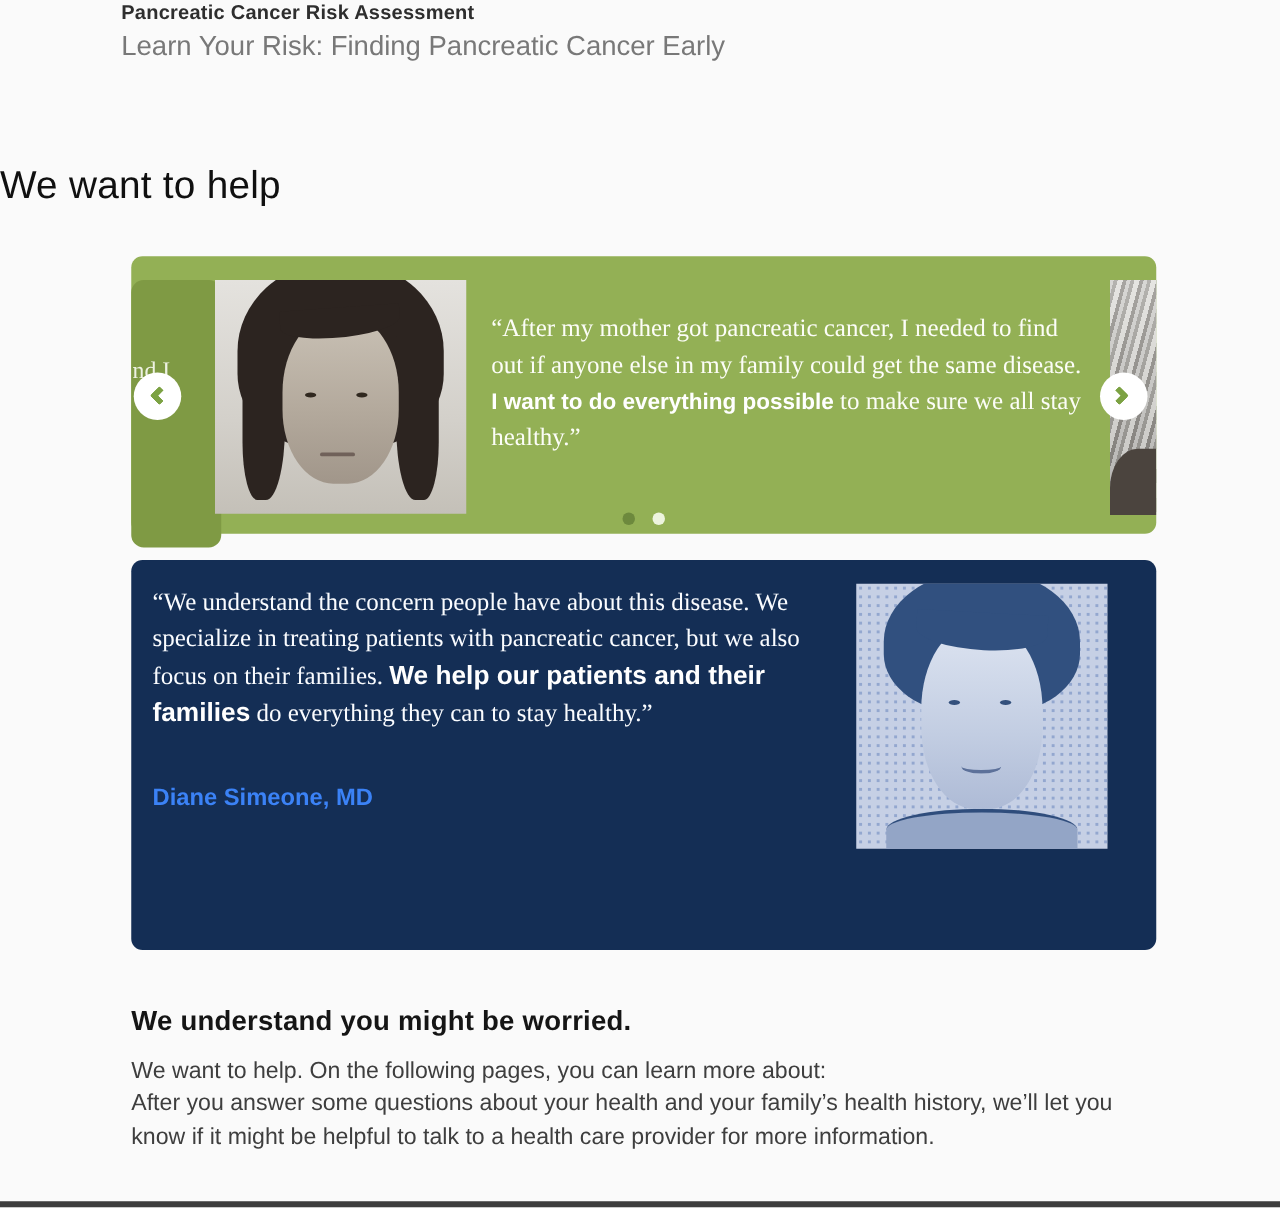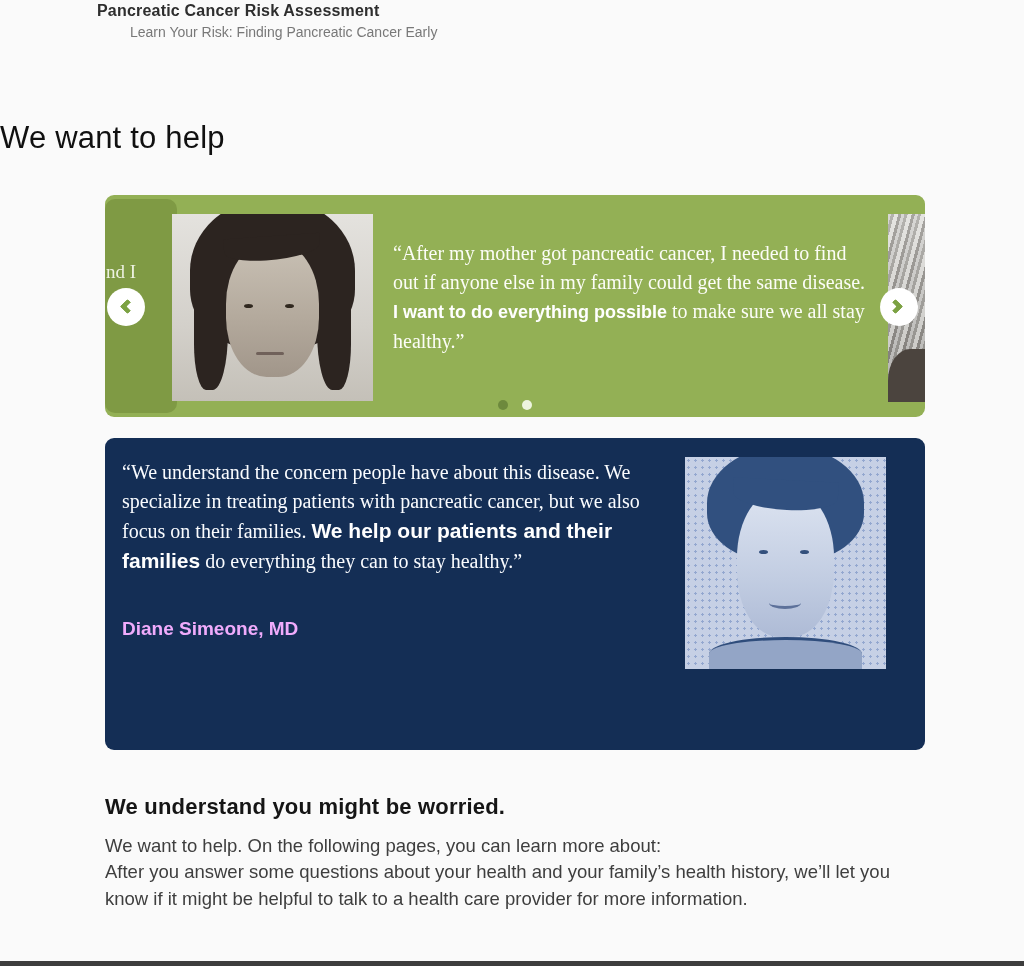--- a/index.html
+++ b/index.html
@@ -8,21 +8,21 @@
     font-family:"Liberation Sans", sans-serif;
     background:#fafafa;
     position:relative;
     overflow:hidden;
     color:#2f2f2f;
   }
 
   
   .site-header { padding:2px 0 0 97px; }
   .site-title { font-size:16px; font-weight:bold; color:#2e2e2e; letter-spacing:.2px; }
-  .site-subtitle { font-size:14px; color:#787878; margin-top:4px;margin-left:33px; }
+  .site-subtitle { font-size:22px; color:#787878; margin-top:4px; }
 
   
   .page-heading {
     font-size:31px;
     font-weight:400;
     color:#101010;
     margin-top:80px;
     letter-spacing:.2px;
   }
 
@@ -31,21 +31,21 @@
     position:relative;
     width:820px; height:222px;
     margin:39px 0 0 105px;
   }
   .slide-active {
     position:absolute; inset:0;
     background:#93b055;
     border-radius:9px;
   }
   .slide-prev-edge {
-    position:absolute; left:0; top:4px;
+    position:absolute; left:0; top:19px;
     width:72px; height:214px;
     background:#7f9a44;
     border-radius:10px;
     overflow:hidden;
   }
   .prev-text-fragment {
     position:absolute; left:1px; top:62px;
     font-family:"Liberation Serif", serif;
     font-size:19px; color:#eef2e2;
     white-space:nowrap;
@@ -133,21 +133,21 @@
   }
   .card-quote {
     position:absolute; left:17px; top:20px; width:558px;
     font-family:"Liberation Serif", serif;
     font-size:20px; line-height:29px;
     color:#fafcff;
   }
   .card-quote .em { font-size:21px; }
   .card-name {
     position:absolute; left:17px; top:180px;
-    font-size:19px; font-weight:bold; color:#f0abfc;
+    font-size:19px; font-weight:bold; color:#3b82f6;
   }
   .card-role {
     position:absolute; left:17px; top:206px;
     font-size:18px; color:#e8edf6;
   }
   .card-photo {
     position:absolute; left:580px; top:19px;
     width:201px; height:212px;
     background-color:#c6d0e5;
     background-image:radial-gradient(#93a7cf 1.2px, rgba(0,0,0,0) 1.4px);

